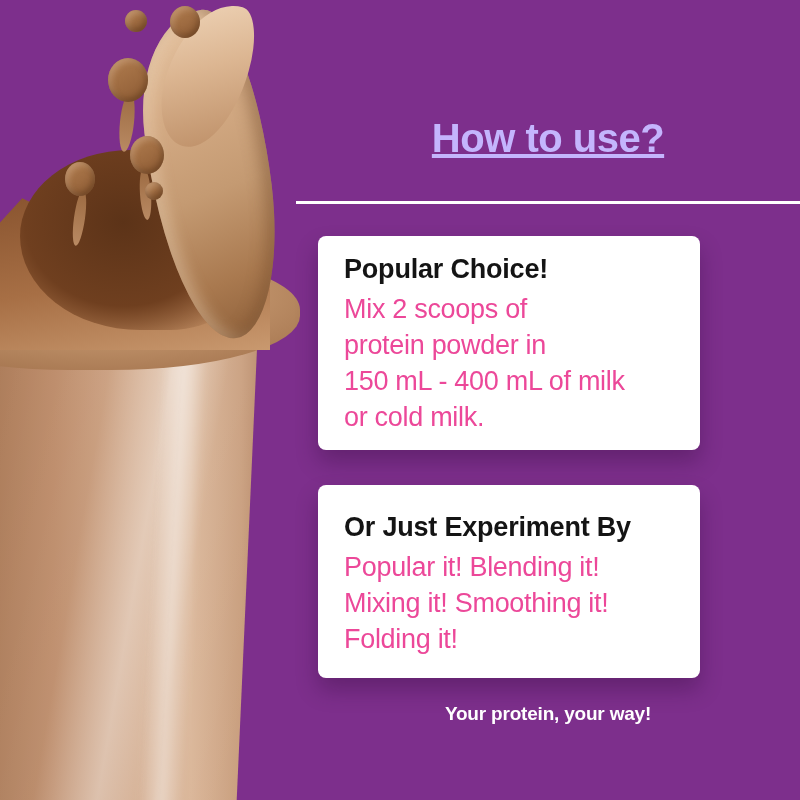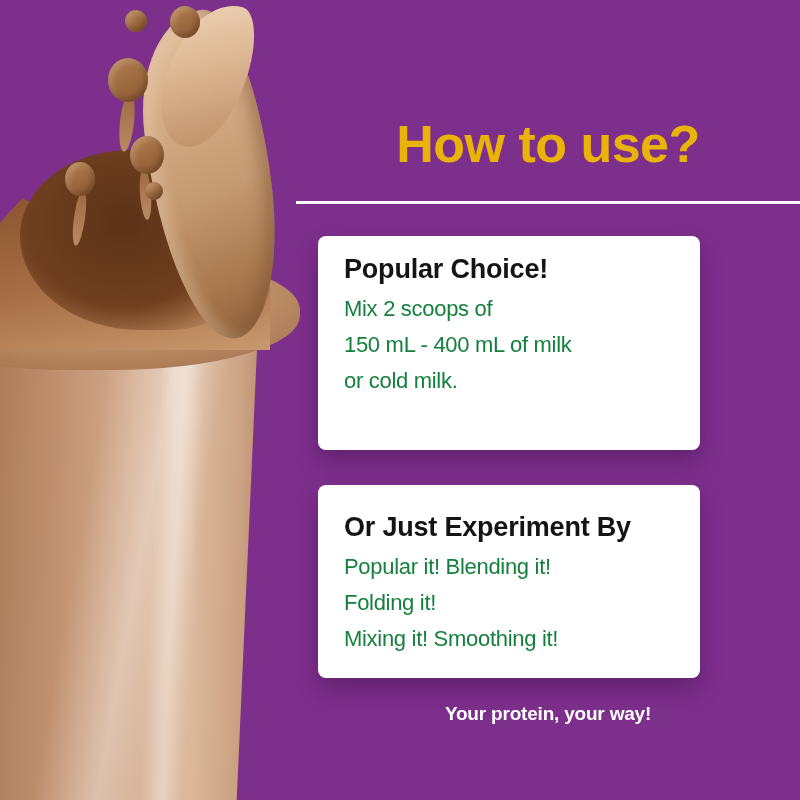--- a/index.html
+++ b/index.html
@@ -150,26 +150,27 @@
   .t1 { left: 120px; top: 92px; width: 14px; height: 60px; transform: rotate(6deg); }
   .t2 { left: 140px; top: 168px; width: 11px; height: 52px; transform: rotate(-4deg); }
   .t3 { left: 74px;  top: 190px; width: 11px; height: 56px; transform: rotate(8deg); }
 
   
   .title {
     position: absolute;
     left: 296px;
     top: 118px;
     width: 504px;
-    color: #eab308;
-    font-size: 52px;
+    color: #c4b5fd;
+    font-size: 40px;
     font-weight: 700;
     letter-spacing: -0.5px;
     text-align: center;
     line-height: 1.0;
+    text-decoration: underline;
   }
   .title-rule {
     position: absolute;
     left: 296px;
     top: 201px;
     width: 504px;
     height: 3px;
     background: #ffffff;
   }
 
@@ -191,22 +192,22 @@
     font-weight: 700;
     letter-spacing: -0.2px;
     white-space: nowrap;
   }
   #card-1 .card-heading { top: 18px; }
   #card-2 .card-heading { top: 27px; }
 
   .card-body {
     position: absolute;
     left: 26px;
-    color: #15803d;
-    font-size: 22px;
+    color: #ec4899;
+    font-size: 27px;
     font-weight: 400;
     line-height: 36px;
     letter-spacing: -0.3px;
     white-space: nowrap;
   }
   #card-1 .card-body { top: 55px; }
   #card-2 .card-body { top: 64px; }
 
   .tagline {
     position: absolute;
@@ -245,29 +246,30 @@
     <div class="drop d6"></div>
   </div>
 
   <div class="title">How to use?</div>
   <div class="title-rule"></div>
 
   <div class="card" id="card-1">
     <div class="card-heading">Popular Choice!</div>
     <div class="card-body">
       <div>Mix 2 scoops of</div>
+      <div>protein powder in</div>
       <div>150 mL - 400 mL of milk</div>
       <div>or cold milk.</div>
     </div>
   </div>
 
   <div class="card" id="card-2">
     <div class="card-heading">Or Just Experiment By</div>
     <div class="card-body">
       <div>Popular it! Blending it!</div>
+      <div>Mixing it! Smoothing it!</div>
       <div>Folding it!</div>
-      <div>Mixing it! Smoothing it!</div>
     </div>
   </div>
 
   <div class="tagline">Your protein, your way!</div>
 
 </div>
 
 </body></html>

